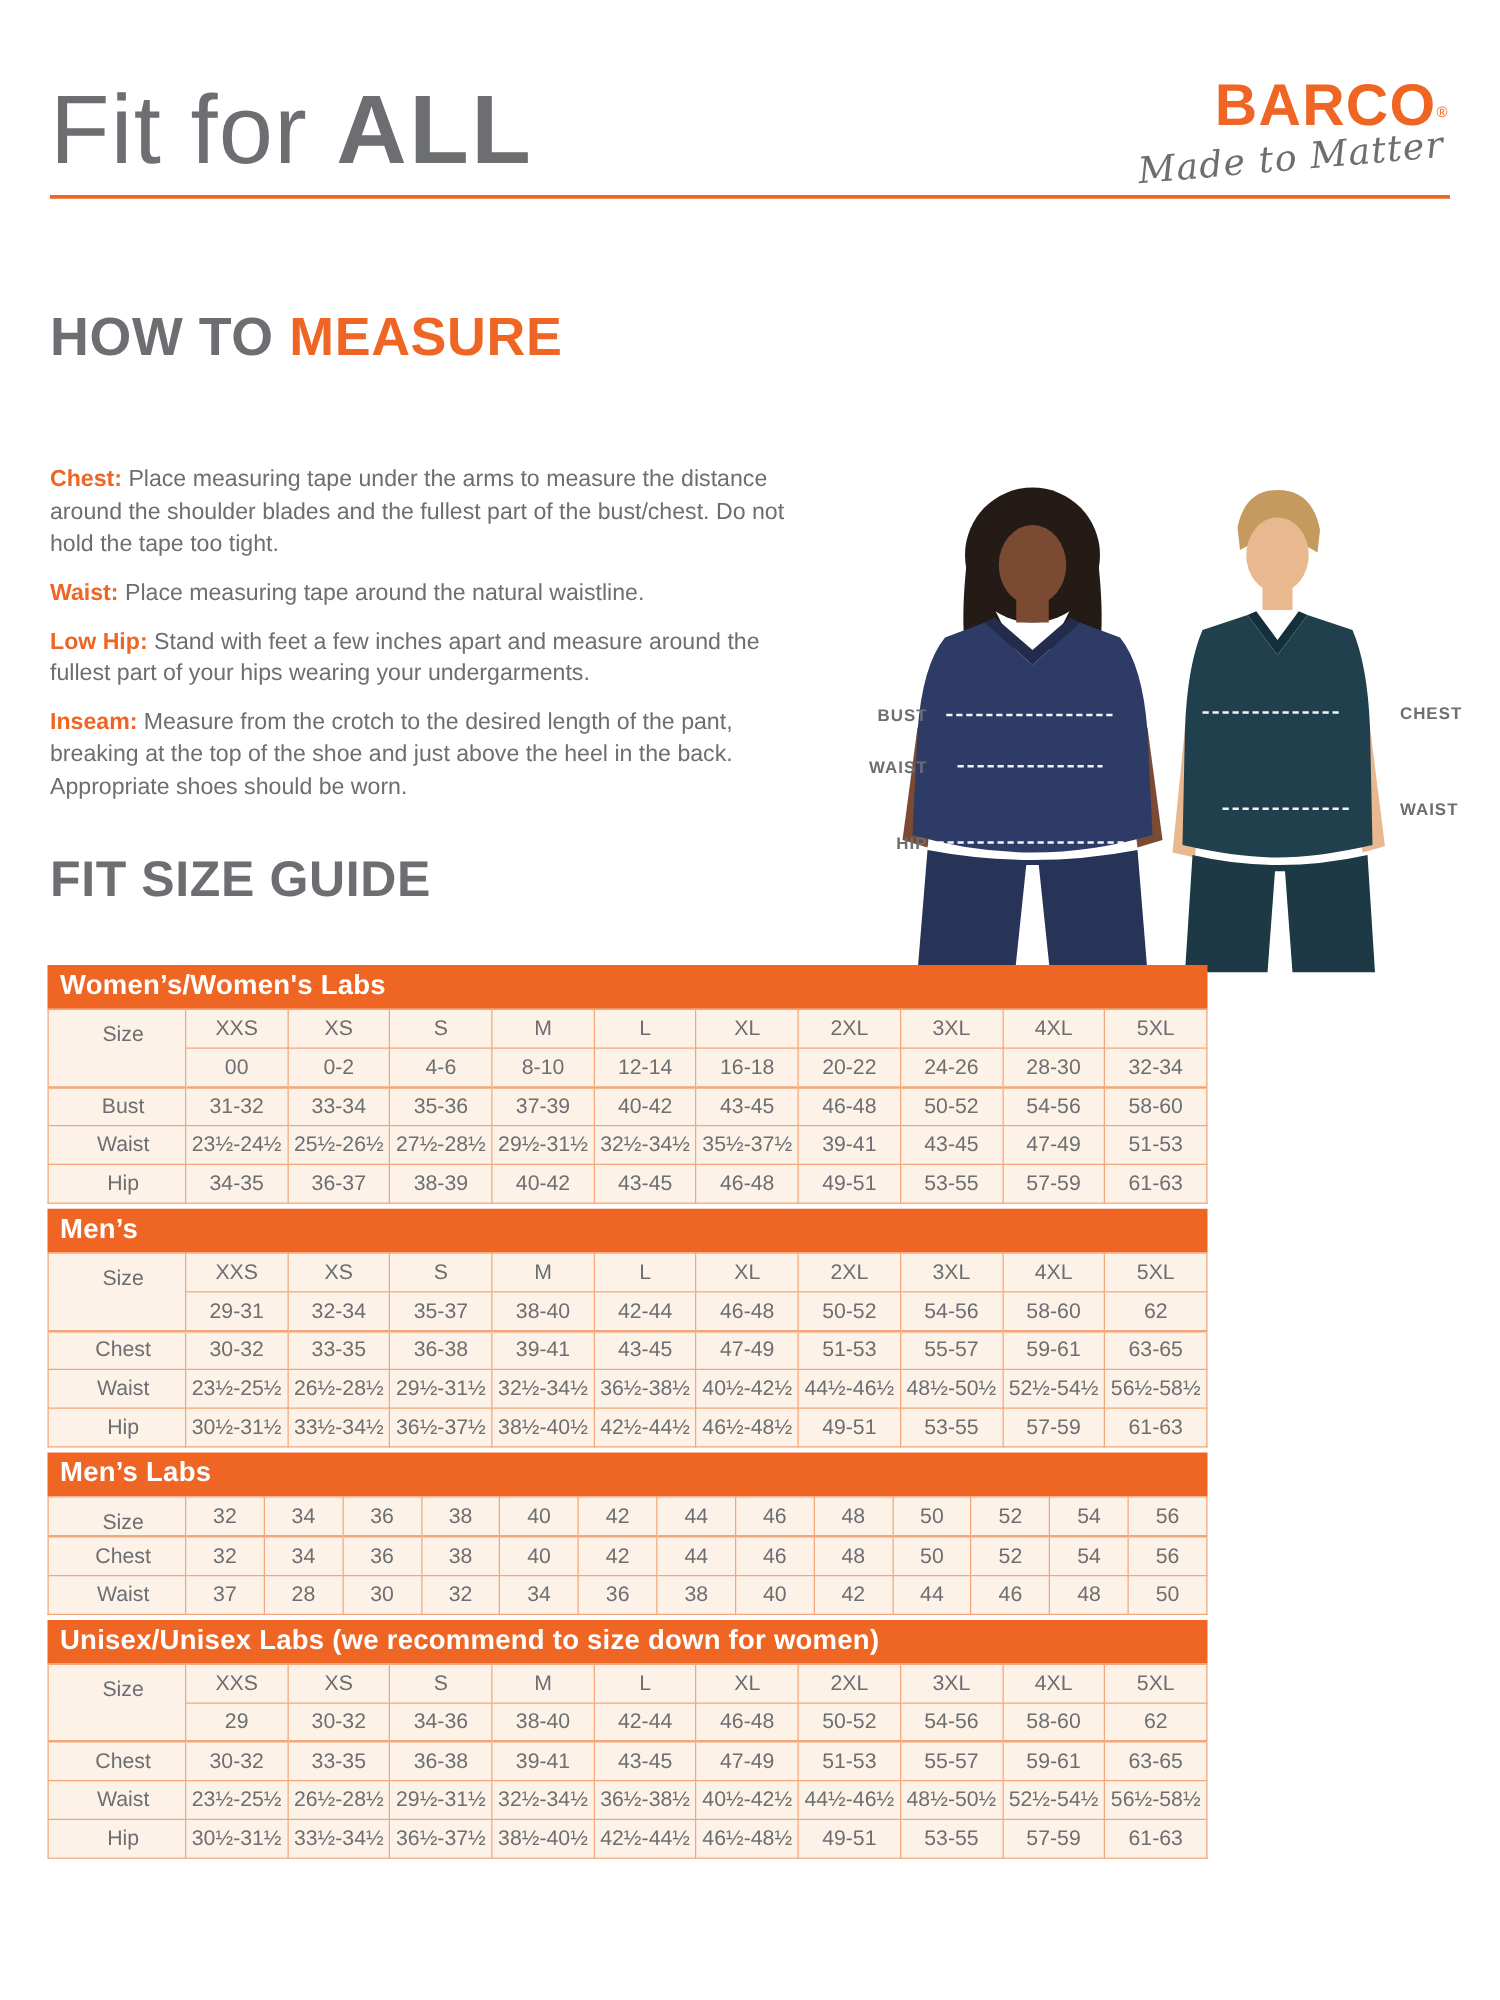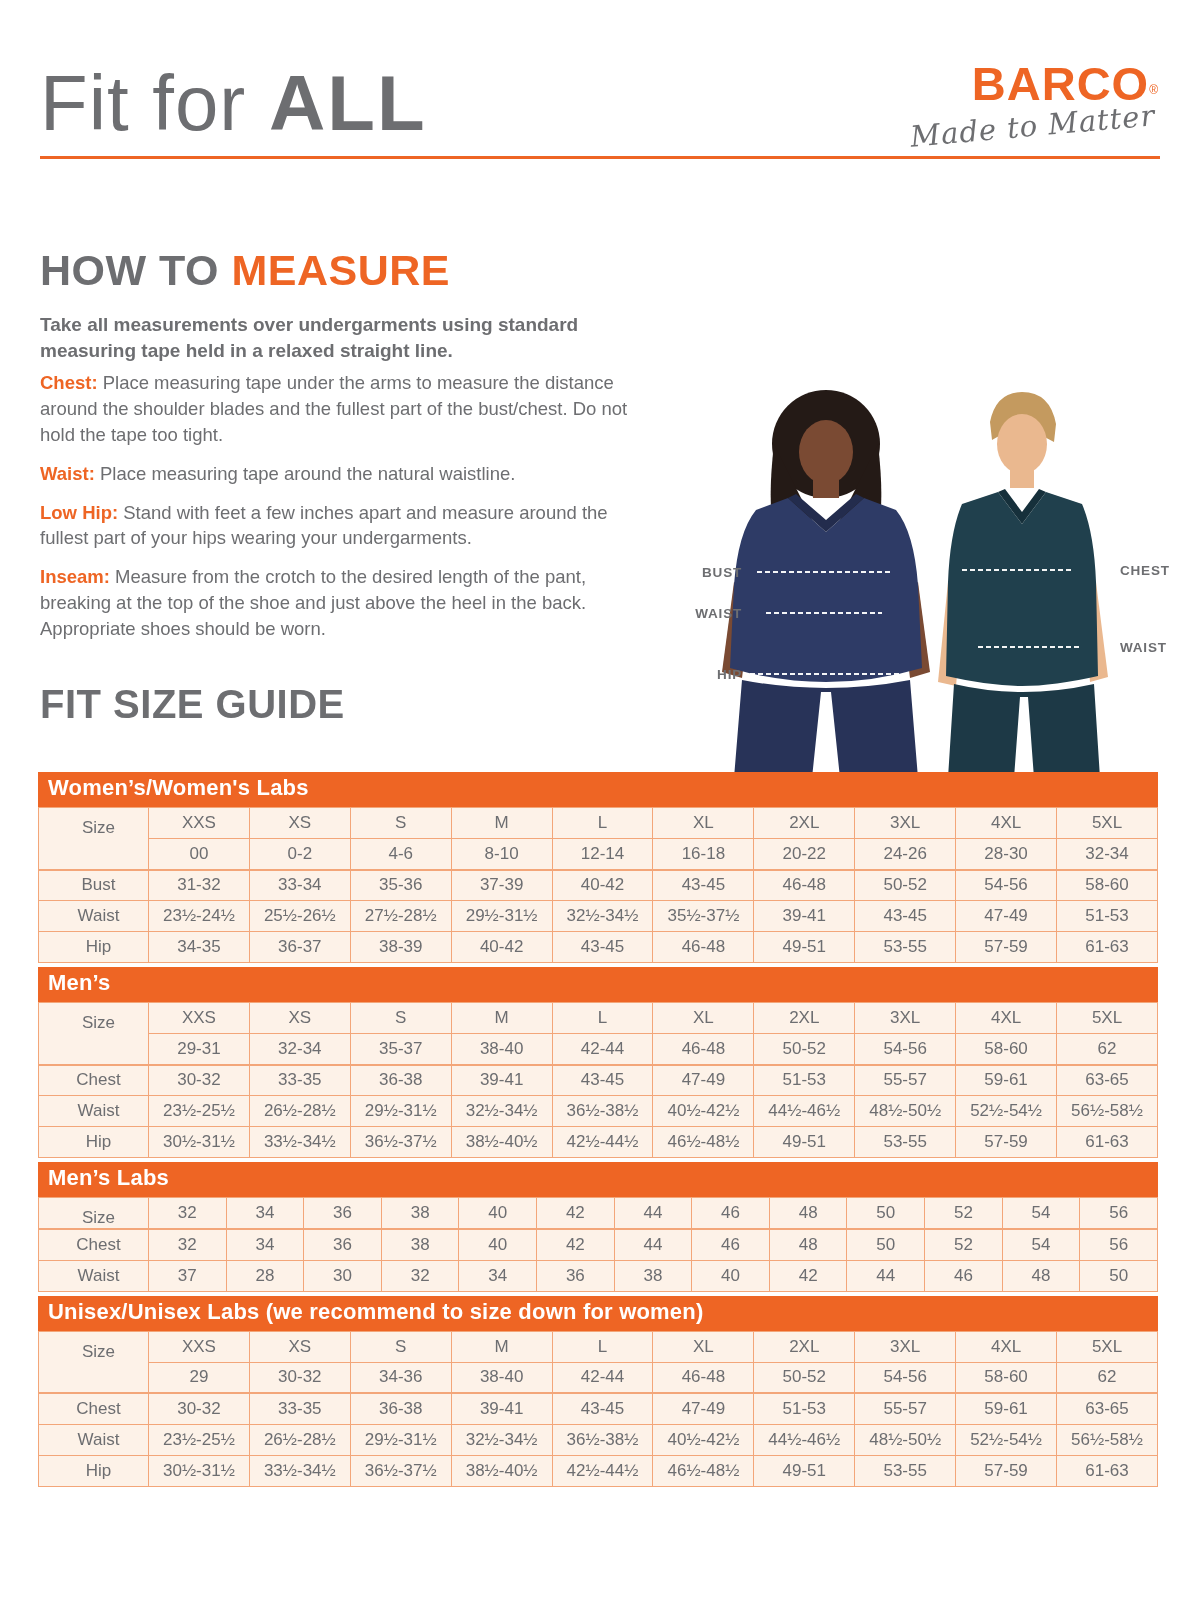--- a/index.html
+++ b/index.html
@@ -31,21 +31,21 @@
   
   #models { position:absolute; left:650px; top:380px; width:550px; height:398px; }
   .measure-label { fill:#6d6e71; font-family:"Liberation Sans", sans-serif; font-weight:bold;
       font-size:13.5px; letter-spacing:0.8px; }
   .measure-line { stroke:#ffffff; stroke-width:2; stroke-dasharray:5,3; opacity:0.95; }
 
   
   #fsg-heading { position:absolute; left:40px; top:682px; font-size:40px; font-weight:bold; color:#6d6e71; letter-spacing:0.5px; }
   #fsg-sub { position:absolute; left:40px; top:736px; font-size:20px; font-weight:bold; color:#6d6e71; letter-spacing:0.3px; }
 
-  #size-tables { position:absolute; left:38px; top:772px; width:1120px; }
+  #size-tables { position:absolute; left:38px; top:772px; width:928px; }
   .table-section { margin-bottom:4px; }
   .table-banner { background:#ee6524; color:#ffffff; font-weight:bold; font-size:22px;
       padding:3px 10px 6px 10px; letter-spacing:0.2px; }
   table.size-grid { width:100%; border-collapse:collapse; table-layout:fixed; }
   table.size-grid td { border:1px solid #f3a679; color:#6d6e71; text-align:center;
       font-size:17px; height:31px; background:#fdf2e8; }
   td.sizehdr { background:#fbe0c9; font-weight:normal; height:38px; font-size:18px;margin-left:14px; }
   td.sizecell { vertical-align:top; padding-top:10px; text-align:left; padding-left:10px; font-size:18px; background:#fdf2e8; }
   td.rowlabel { text-align:left; padding-left:10px; }
   tr.firstdata td { border-top:2px solid #f3a679; }
@@ -62,21 +62,20 @@
     <div>
       <span class="brand">BARCO</span><span class="reg">®</span>
     </div>
     <div class="tagline">Made to Matter</div>
   </div>
   <div id="header-rule"></div>
 
   <div id="htm-heading">
     <span class="h-gray">HOW TO </span><span class="h-orange">MEASURE</span>
   </div>
-  <div id="htm-intro">Take all measurements over undergarments using standard measuring tape held in a relaxed straight line.</div>
   <div id="htm-items">
     <p class="htm-item"><span class="htm-label">Chest:</span><span> Place measuring tape under the arms to measure the distance around the shoulder blades and the fullest part of the bust/chest. Do not hold the tape too tight.</span></p>
     <p class="htm-item"><span class="htm-label">Waist:</span><span> Place measuring tape around the natural waistline.</span></p>
     <p class="htm-item"><span class="htm-label">Low Hip:</span><span> Stand with feet a few inches apart and measure around the fullest part of your hips wearing your undergarments.</span></p>
     <p class="htm-item"><span class="htm-label">Inseam:</span><span> Measure from the crotch to the desired length of the pant, breaking at the top of the shoe and just above the heel in the back. Appropriate shoes should be worn.</span></p>
   </div>
 
   <svg id="models" viewBox="0 0 550 398" width="550" height="398">
 
     <g>

